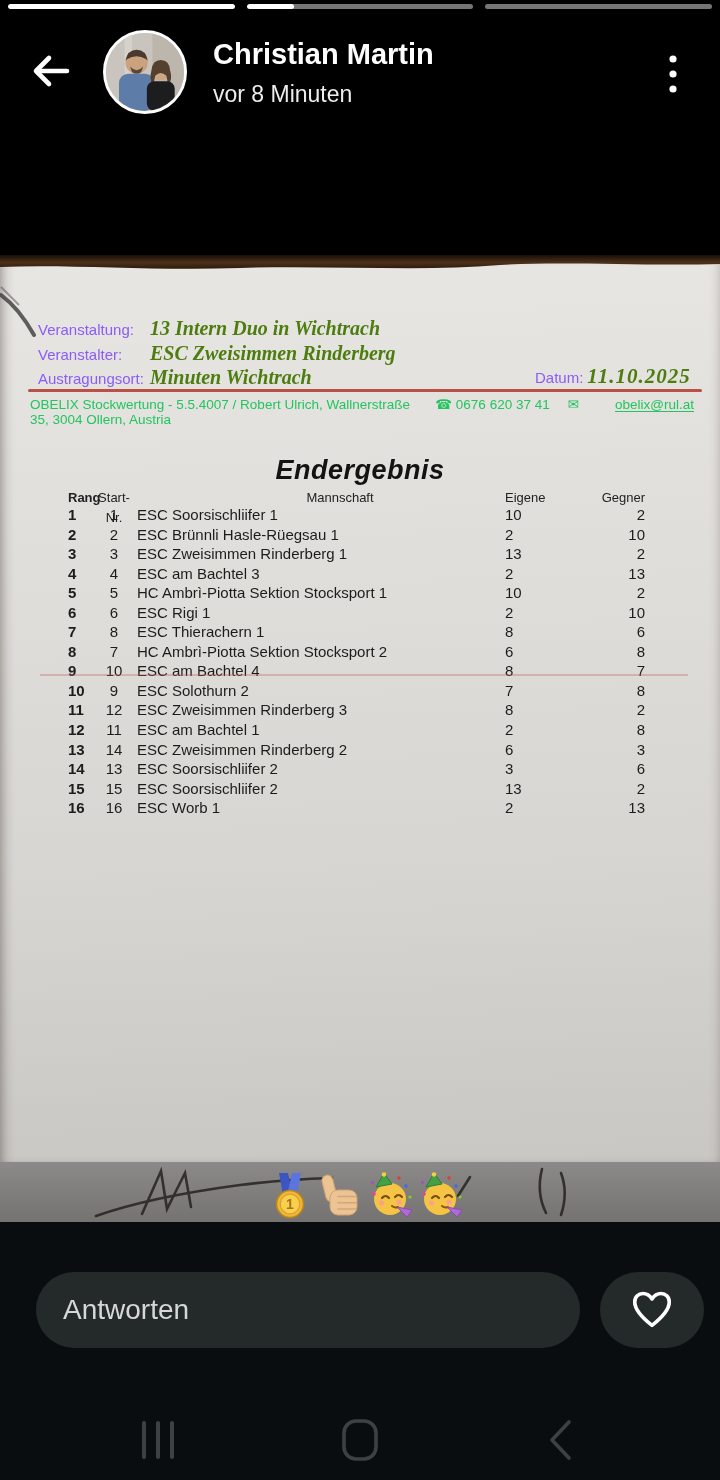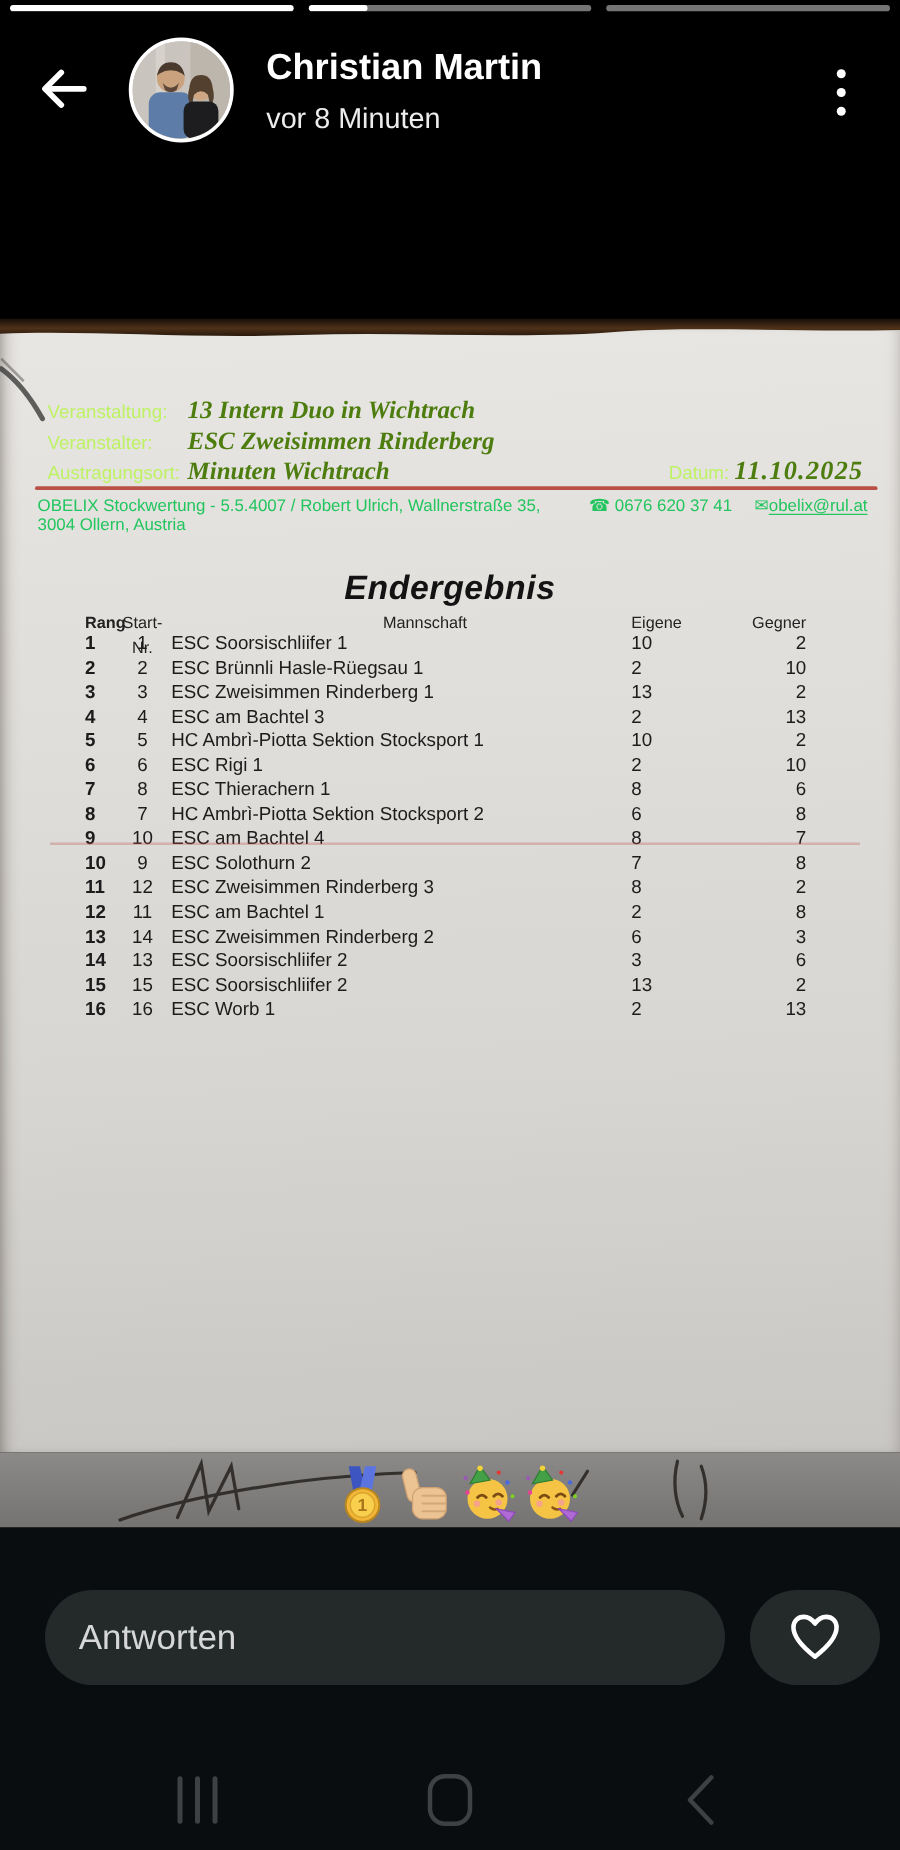--- a/index.html
+++ b/index.html
@@ -24,30 +24,30 @@
   .photo { position:absolute; top:255px; left:0; width:720px; height:967px; background:#141210; }
   .paper { position:absolute; top:6px; left:0; width:720px; height:901px;
            background:linear-gradient(178deg,#e8e6e3 0%, #dfddd9 38%, #d7d5d1 68%, #c9c7c4 100%);
            box-shadow:inset 10px 0 14px -10px rgba(40,30,25,.55), inset -8px 0 12px -9px rgba(60,50,45,.35); }
   .wood { position:absolute; top:0; left:0; }
   .band { position:absolute; top:907px; left:0; width:720px; height:60px;
           background:linear-gradient(#8b8a88,#747371); }
 
   .doc { position:absolute; inset:0; color:#222; }
   .f-row { position:absolute; left:38px; display:flex; align-items:baseline; }
-  .f-label { width:112px; font-size:15px; color:#bef264; }
+  .f-label { width:112px; font-size:15px; color:#8b5cf6; }
   .f-value { font-family:"Liberation Serif", serif; font-style:italic; font-weight:bold; font-size:20px; color:#4d7c0f; }
   .datum { position:absolute; left:535px; top:109px; display:flex; align-items:baseline; gap:4px; }
   .datum .f-label { width:auto; }
   .datum .f-value { font-size:21px; letter-spacing:1px; }
   .redline { position:absolute; top:134px; left:28px; width:674px; height:3px; background:#b5443a; opacity:.92; border-radius:2px; }
   .foot { position:absolute; top:141px; left:30px; width:664px; display:flex; align-items:baseline; font-size:13.5px; color:#22c55e; }
   .foot .main { flex:1; }
   .foot .grp { white-space:nowrap; margin-left:18px; }
-  .foot .email u { text-underline-offset:2px; }
+  .foot .email u { text-underline-offset:2px;padding-left:36px; }
   .doc-title { position:absolute; top:200px; left:0; width:720px; text-align:center;
                font-size:27px; font-weight:bold; font-style:italic; color:#131313; letter-spacing:.5px; }
 
   .t-hdr, .t-row { position:absolute; left:0; width:720px; height:19.55px; }
   .t-hdr { top:233px; font-size:13px; color:#222; }
   .cell { position:absolute; top:0; line-height:19.55px; }
   .c0 { left:68px;  width:44px;  text-align:left;font-weight:bold; }
   .c1 { left:90px;  width:48px;  text-align:center; }
   .c2 { left:137px; width:360px; text-align:left; }
   .t-hdr .c2 { left:150px; width:380px; text-align:center; }

